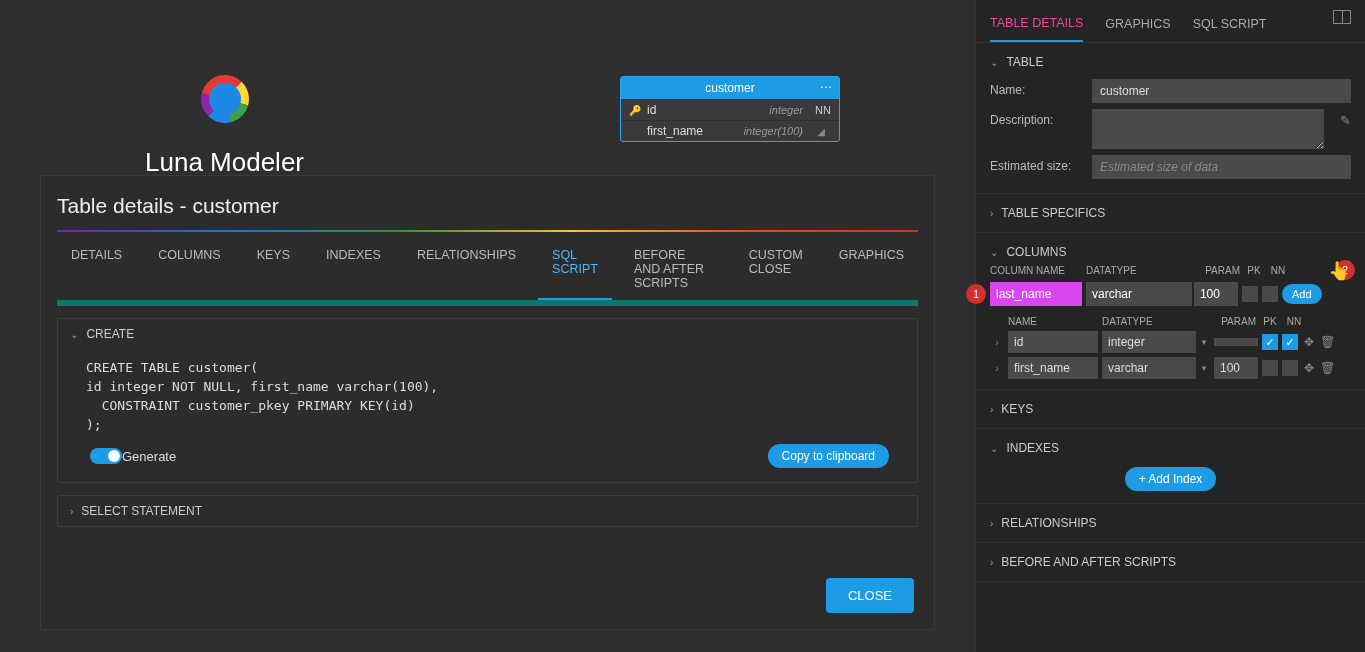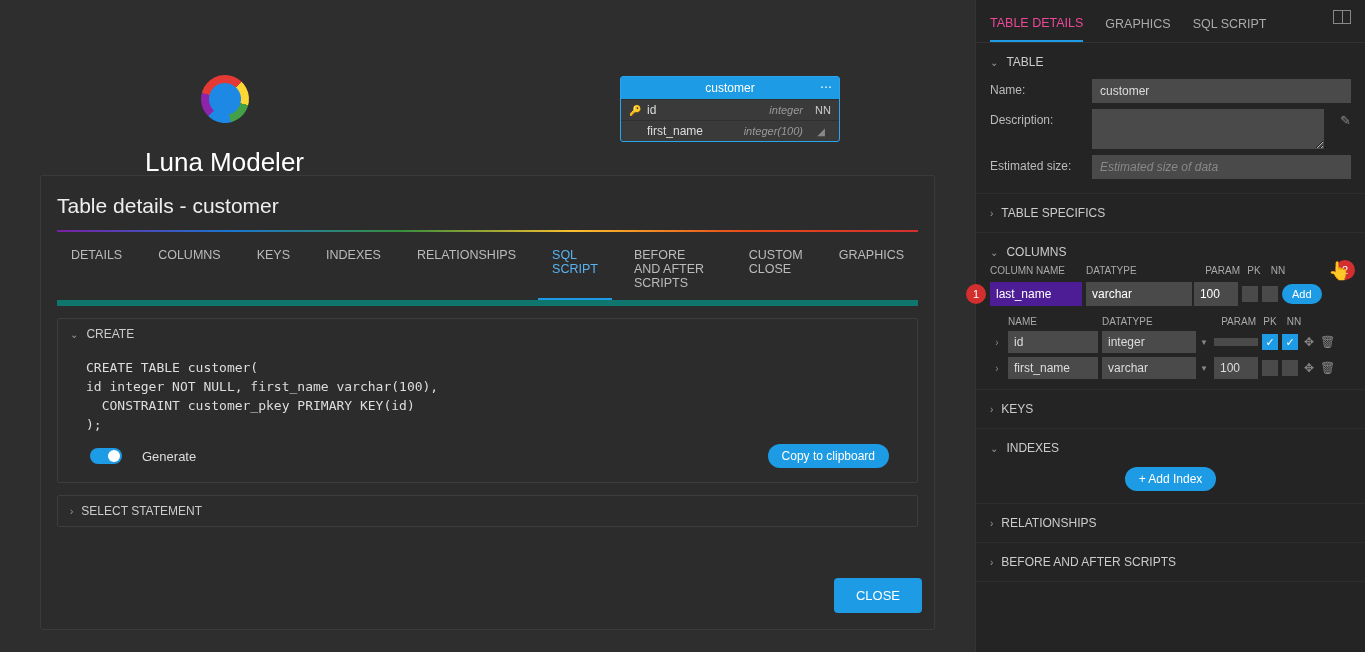--- a/index.html
+++ b/index.html
@@ -41,25 +41,25 @@
 .acc { margin-top:12px; border:1px solid #3d3d3d; border-radius:2px; }
 .acc-h { padding:8px 12px; font-size:12px; color:#ccc; display:flex; align-items:center; gap:8px; cursor:pointer; }
 .acc-h .chev { font-size:10px; color:#999; }
 .acc-body { padding: 10px 18px 14px 28px; }
 .sql-code { font-family: Consolas, monospace; font-size:13px; color:#ddd; line-height:1.45; white-space:pre; }
 
 
 .gen-row { display:flex; align-items:center; justify-content:space-between; margin-top:10px; padding: 0 10px 0 4px; }
 .toggle { width:32px; height:16px; background:#1d9be5; border-radius:8px; position:relative; cursor:pointer; }
 .toggle::after { content:""; position:absolute; right:2px; top:2px; width:12px; height:12px; background:#fff; border-radius:50%; }
-.gen-label { font-size:13px; color:#ddd; margin-left:20px; }
+.gen-label { font-size:13px; color:#ddd; margin-left:0; }
 .copy-btn { background:#1d9be5; color:#fff; border:none; border-radius:12px; padding:5px 14px; font-size:12px; cursor:pointer; }
 
 
-.close-btn { position:absolute; right:12px; bottom:16px; background:#1d9be5; color:#fff; border:none; border-radius:4px; padding:10px 22px; font-size:13px; cursor:pointer;text-align:center; }
+.close-btn { position:absolute; right:20px; bottom:16px; background:#1d9be5; color:#fff; border:none; border-radius:4px; padding:10px 22px; font-size:13px; cursor:pointer;text-align:center; }
 
 
 .sidebar { position:absolute; right:0; top:0; width:390px; height:652px; background:#242424; border-left:1px solid #333; }
 .sb-tabs { display:flex; align-items:center; padding: 6px 14px 0 14px; gap:22px; border-bottom:1px solid #333; position:relative; }
 .sb-tab { font-size:12.5px; color:#aaa; padding:10px 0; cursor:pointer; }
 .sb-tab.active { color:#ec4899; border-bottom:2px solid #1d9be5; }
 .sb-layout-icon { position:absolute; right:14px; top:10px; width:18px; height:14px; border:1px solid #888; cursor:pointer; }
 .sb-layout-icon::before { content:""; position:absolute; left:8px; top:0; bottom:0; width:1px; background:#888; }
 
 .sb-sec { padding: 8px 14px; border-bottom:1px solid #2e2e2e; }
@@ -75,21 +75,21 @@
 
 
 .col-headers { display:flex; font-size:10px; color:#aaa; padding: 2px 0; gap:4px; }
 .col-headers span:nth-child(1){ width:92px; }
 .col-headers span:nth-child(2){ width:106px; }
 .col-headers span:nth-child(3){ width:44px; text-align:right; }
 .col-headers span:nth-child(4){ width:20px; text-align:center; }
 .col-headers span:nth-child(5){ width:20px; text-align:center; }
 
 .new-col-row { display:flex; align-items:center; gap:4px; margin:4px 0; position:relative; }
-.inp-name { width:92px; background:#4c1d95; border:none; color:#fff; padding:5px 6px; font-size:12px; }
+.inp-name { width:92px; background:#d946ef; border:none; color:#fff; padding:5px 6px; font-size:12px; }
 .inp-type { width:106px; background:#4a4a4a; border:none; color:#fff; padding:5px 6px; font-size:12px; position:relative; }
 .type-caret { color:#888; font-size:8px; margin-left:-14px; pointer-events:none; }
 .inp-param { width:44px; background:#4a4a4a; border:none; color:#fff; padding:5px 6px; font-size:12px; text-align:left; }
 .chk { width:16px; height:16px; background:#4a4a4a; border:none; cursor:pointer; display:inline-flex; align-items:center; justify-content:center; }
 .chk.on { background:#1d9be5; color:#fff; font-size:11px; }
 .add-btn { background:#1d9be5; color:#fff; border:none; border-radius:10px; padding:4px 10px; font-size:11px; cursor:pointer; }
 
 .badge { position:absolute; width:20px; height:20px; background:#d32f2f; color:#fff; border-radius:50%; font-size:11px; display:flex; align-items:center; justify-content:center; }
 .badge1 { left:-24px; top:2px; }
 .badge2 { right:-4px; top:-22px; }

